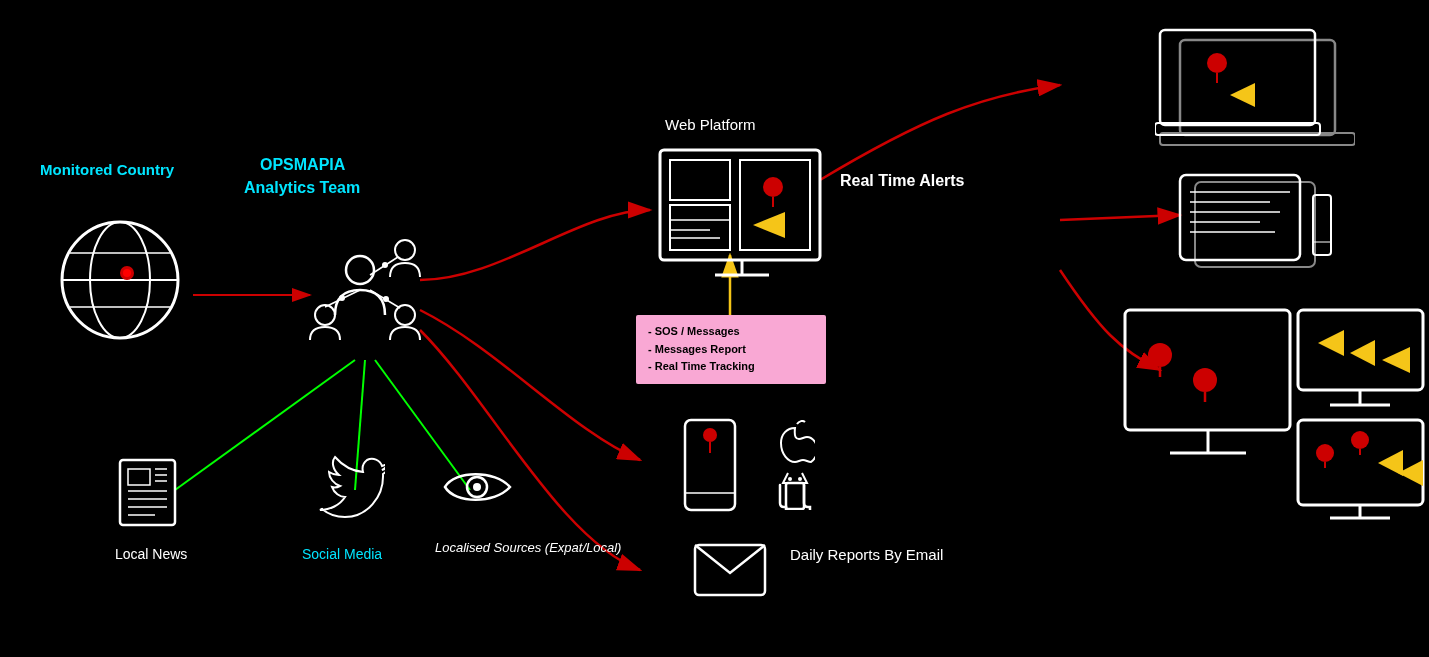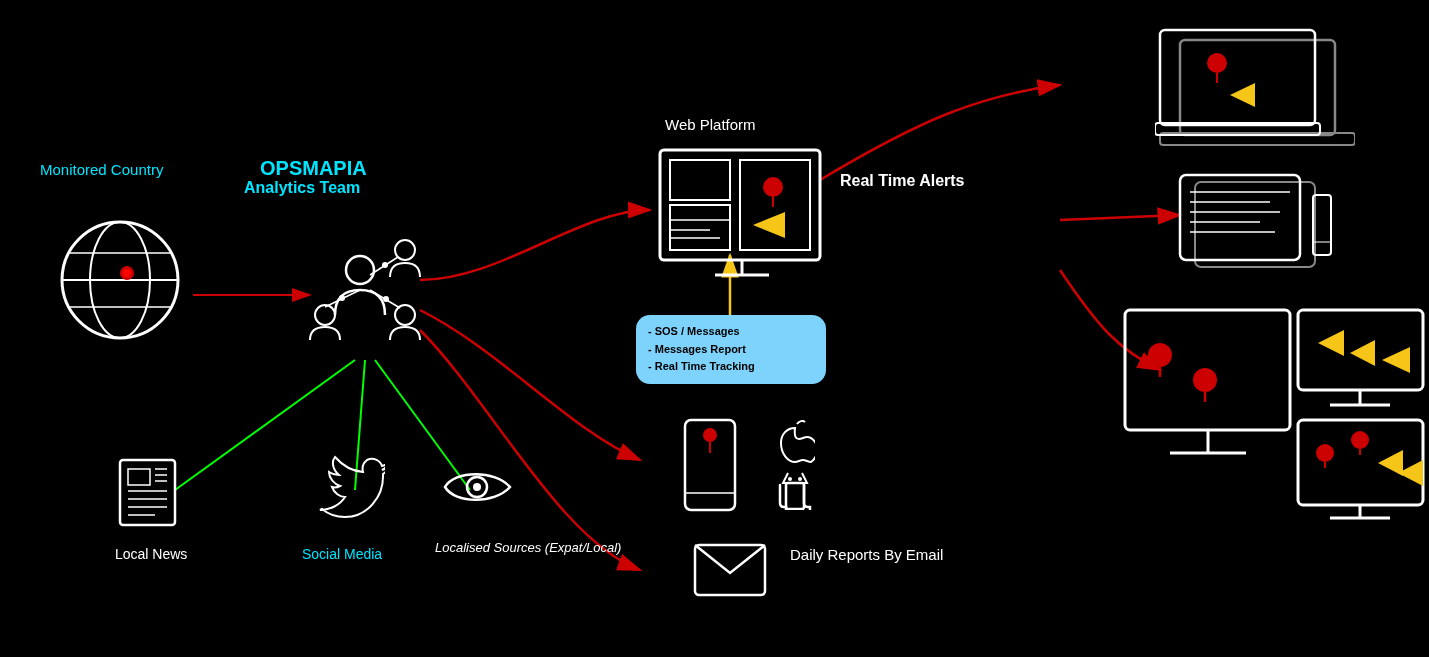--- a/index.html
+++ b/index.html
@@ -36,27 +36,27 @@
     }
     
     .icon-wrap {
       position: absolute;
     }
     svg.icon {
       display: block;
     }
     .gold-box {
       position: absolute;
-      background: #7dd3fc;
+      background: #f9a8d4;
       color: #000;
       font-size: 11px;
       font-weight: bold;
       padding: 8px 12px;
       line-height: 1.6;
-      border-radius: 14px;
+      border-radius: 2px;
     }
   </style>
 </head>
 <body>
 
 <div class="diagram">
 
   <svg class="arrows" xmlns="http://www.w3.org/2000/svg">
     <defs>
       <marker id="arrowRed" markerWidth="10" markerHeight="7" refX="9" refY="3.5" orient="auto">
@@ -81,37 +81,37 @@
 
     <line x1="730" y1="315" x2="730" y2="255" stroke="#f5c518" stroke-width="2.5" marker-end="url(#arrowGold)"></line>
 
     <path d="M 820 180 C 920 120 980 95 1060 85" stroke="#cc0000" stroke-width="2.5" fill="none" marker-end="url(#arrowRed)"></path>
 
     <path d="M 1060 220 L 1180 215" stroke="#cc0000" stroke-width="2.5" fill="none" marker-end="url(#arrowRed)"></path>
 
     <path d="M 1060 270 C 1100 330 1120 350 1160 370" stroke="#cc0000" stroke-width="2.5" fill="none" marker-end="url(#arrowRed)"></path>
   </svg>
 
-  <div class="label cyan" style="left:40px; top:160px; font-size:15px; font-weight:normal;">Monitored
+  <div class="label cyan" style="left:40px; top:160px; font-size:15px; font-weight:bold;">Monitored
 Country</div>
 
   <div class="icon-wrap" style="left:55px; top:215px;">
     <svg class="icon" width="130" height="130" viewBox="0 0 130 130" xmlns="http://www.w3.org/2000/svg">
       <circle cx="65" cy="65" r="58" stroke="white" stroke-width="3" fill="none"></circle>
       <ellipse cx="65" cy="65" rx="30" ry="58" stroke="white" stroke-width="2" fill="none"></ellipse>
       <line x1="7" y1="65" x2="123" y2="65" stroke="white" stroke-width="2"></line>
       <line x1="15" y1="38" x2="115" y2="38" stroke="white" stroke-width="1.5"></line>
       <line x1="15" y1="92" x2="115" y2="92" stroke="white" stroke-width="1.5"></line>
 
       <circle cx="72" cy="58" r="7" fill="#cc0000"></circle>
       <circle cx="72" cy="58" r="4" fill="#ff0000"></circle>
     </svg>
   </div>
 
-  <div class="label cyan" style="left:260px; top:155px; font-size:20px; font-weight:bold; text-align:left;">OPSMAPIA</div>
+  <div class="label cyan" style="left:260px; top:155px; font-size:16px; font-weight:bold; text-align:left;">OPSMAPIA</div>
 
   <div class="label cyan" style="left:244px; top:178px; font-size:16px; font-weight:bold; text-align:left;">Analytics Team</div>
 
   <div class="icon-wrap" style="left:290px; top:215px;">
     <svg class="icon" width="150" height="150" viewBox="0 0 150 150" xmlns="http://www.w3.org/2000/svg">
 
       <circle cx="70" cy="55" r="14" stroke="white" stroke-width="2.5" fill="none"></circle>
       <path d="M 45 100 Q 45 75 70 75 Q 95 75 95 100" stroke="white" stroke-width="2.5" fill="none"></path>
 
       <circle cx="115" cy="35" r="10" stroke="white" stroke-width="2" fill="none"></circle>

